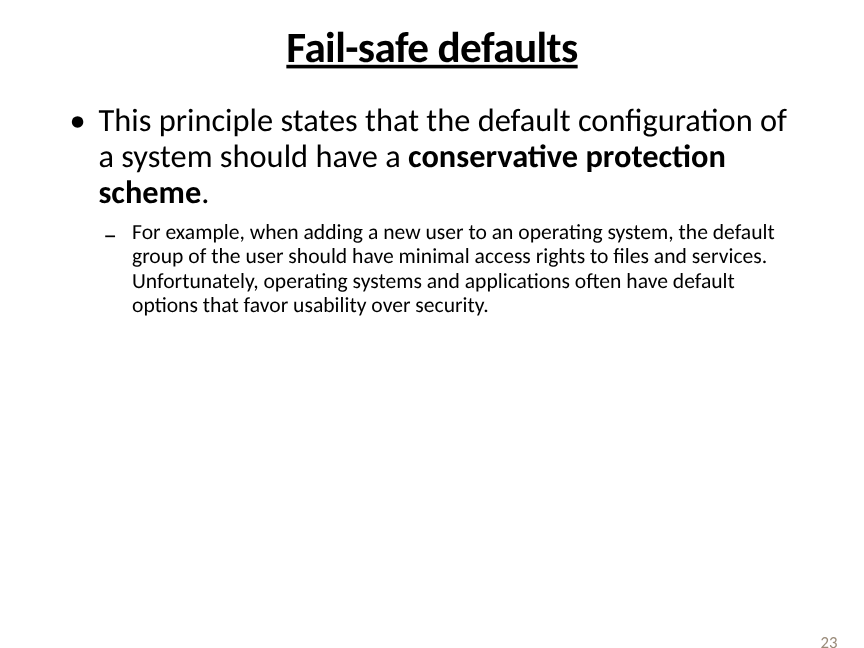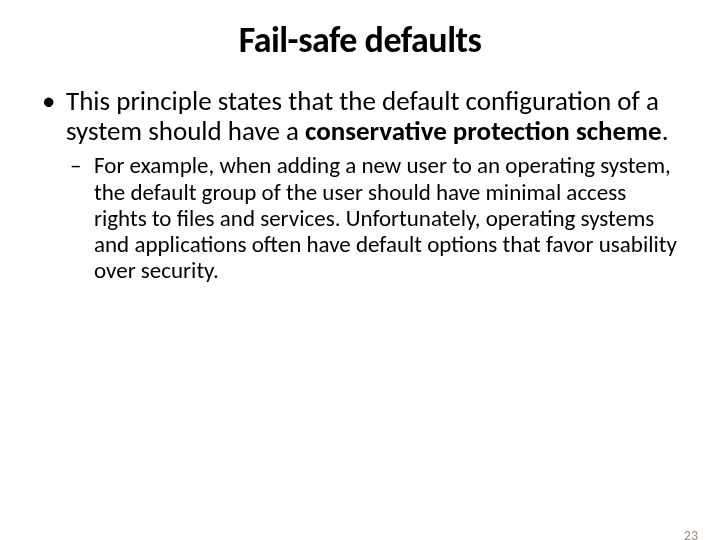--- a/index.html
+++ b/index.html
@@ -19,28 +19,29 @@
     position: relative;
     box-sizing: border-box;
   }
   .title {
     text-align: center;
     font-weight: 700;
     font-size: 36px;
     margin-top: 18px;
     margin-bottom: 24px;
     letter-spacing: -0.5px;
+    text-decoration: underline;
   }
   .content {
     padding: 0 36px 0 36px;
   }
   .level1 {
     list-style: none;
     padding: 0;
-    margin: 0;
+    margin: 16px;
   }
   .level1 > li {
     position: relative;
     padding-left: 30px;
     font-size: 27px;
     line-height: 1.12;
     margin-bottom: 14px;
   }
   .level1 > li::before {
     content: "•";
@@ -50,21 +51,21 @@
     font-size: 27px;
   }
   .level2 {
     list-style: none;
     padding: 0;
     margin: 6px 0 0 0;
   }
   .level2 > li {
     position: relative;
     padding-left: 28px;
-    font-size: 23px;
+    font-size: 18px;
     line-height: 1.14;
     margin-bottom: 4px;
   }
   .level2 > li::before {
     content: "–";
     position: absolute;
     left: 4px;
     top: 0;
     font-size: 23px;
   }

